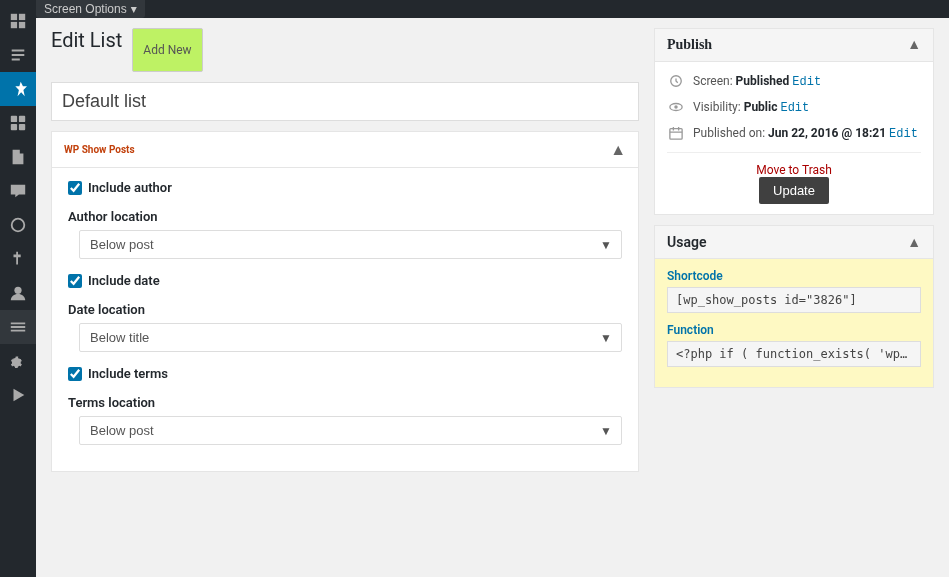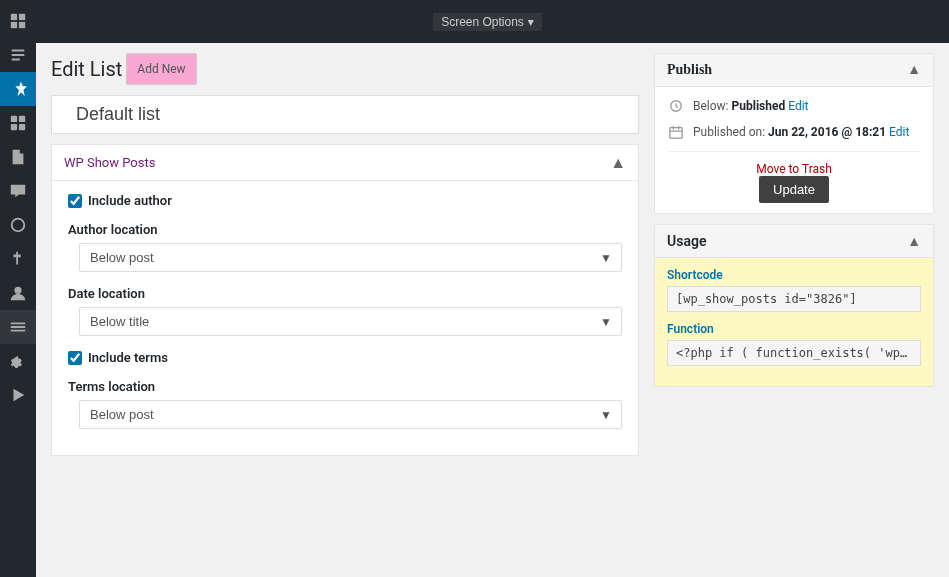--- a/index.html
+++ b/index.html
@@ -9,41 +9,41 @@
     .wp-admin { display: flex; height: 577px; width: 949px; overflow: hidden; }
 
     
     .sidebar { width: 36px; background: #23282d; flex-shrink: 0; display: flex; flex-direction: column; align-items: center; padding-top: 4px; }
     .sidebar-icon { width: 36px; height: 34px; display: flex; align-items: center; justify-content: center; color: #999; cursor: pointer; position: relative; }
     .sidebar-icon.active { background: #0073aa; color: #fff; }
     .sidebar-icon svg { width: 18px; height: 18px; fill: currentColor; }
 
     
     .main-area { flex: 1; display: flex; flex-direction: column; overflow: hidden; }
-    .top-bar { height: 43px; background: #23282d; display: flex; justify-content: center; align-items: center; padding-right: 10px; }
+    .top-bar { height: 18px; background: #23282d; display: flex; justify-content: flex-start; align-items: center; padding-right: 10px; }
     .screen-options-btn { background: #32373c; border: none; color: #ccc; font-size: 12px; padding: 2px 8px; cursor: pointer; border-radius: 0 0 3px 3px; display: flex; align-items: center; gap: 4px; }
 
     
     .content-area { flex: 1; overflow-y: auto; display: flex; flex-direction: row; gap: 0; padding: 10px 15px 10px 15px; }
 
     
     .main-col { flex: 1; margin-right: 15px; }
 
     
-    .page-header { display: flex; align-items: center; gap: 4px; margin-bottom: 10px; }
+    .page-header { display: flex; gap: 10px; margin-bottom: 10px; }
     .page-title { font-size: 20px; font-weight: 400; color: #23282d; }
-    .add-new-btn { background: #f9a8d4; border: 1px solid #ccc; color: #555; padding: 4px 10px; font-size: 12px; cursor: pointer; border-radius: 2px; text-decoration: none; display: inline-block; line-height: 22px; }
-
-    
-    .title-input { width: 100%; padding: 8px 24px; font-size: 18px; border: 1px solid #ddd; background: #fff; color: #444; outline: none; margin-bottom: 10px; }
+    .add-new-btn { background: #bef264; border: 1px solid #ccc; color: #555; padding: 10px 10px; font-size: 12px; cursor: pointer; border-radius: 2px; text-decoration: none; display: inline-block; line-height: 22px; }
+
+    
+    .title-input { width: 100%; padding: 8px 10px; font-size: 18px; border: 1px solid #ddd; background: #fff; color: #444; outline: none; margin-bottom: 10px; }
 
     
     .metabox { background: #fff; border: 1px solid #e5e5e5; margin-bottom: 10px; }
     .metabox-header { background: #fff; border-bottom: 1px solid #e5e5e5; padding: 8px 12px; display: flex; justify-content: space-between; align-items: center; cursor: pointer; }
-    .metabox-title { font-size: 13px; font-weight: 400; color: #701a75; }
+    .metabox-title { font-size: 10px; font-weight: 700; color: #c2410c; }
     .metabox-toggle { color: #666; font-size: 16px; }
     .metabox-body { padding: 12px 16px; }
 
     
     .form-row { margin-bottom: 14px; }
     .checkbox-label { display: flex; align-items: center; gap: 6px; font-weight: 600; color: #23282d; cursor: pointer; }
     .checkbox-label input[type="checkbox"] { width: 14px; height: 14px; accent-color: #0073aa; }
     .field-label { font-weight: 600; color: #23282d; margin-bottom: 6px; margin-top: 10px; display: block; }
     .select-wrapper { position: relative; margin-left: 11px; }
     .select-wrapper select { width: 100%; padding: 6px 28px 6px 10px; border: 1px solid #ddd; background: #fff; color: #555; appearance: none; -webkit-appearance: none; font-size: 13px; cursor: pointer; outline: none; border-radius: 2px; }
@@ -54,21 +54,21 @@
 
     
     .publish-box { background: #fff; border: 1px solid #e5e5e5; margin-bottom: 10px; }
     .publish-header { background: #f5f5f5; border-bottom: 1px solid #e5e5e5; padding: 8px 12px; display: flex; justify-content: space-between; align-items: center; font-family: Liberation Serif, serif; }
     .publish-title { font-size: 14px; font-weight: 600; color: #23282d; }
     .publish-body { padding: 10px 12px; }
     .publish-row { display: flex; align-items: center; gap: 8px; margin-bottom: 8px; font-size: 12px; color: #555; }
     .publish-row .icon { width: 18px; height: 18px; display: flex; align-items: center; justify-content: center; color: #999; flex-shrink: 0; }
     .publish-row .icon svg { width: 14px; height: 14px; fill: currentColor; }
     .publish-row strong { color: #23282d; }
-    .publish-row a { color: #0073aa; text-decoration: none; }
+    .publish-row a { color: #0073aa; text-decoration: none; font-family: Liberation Mono, monospace; }
     .publish-actions { display: flex; justify-content: space-between; align-items: center; margin-top: 10px; border-top: 1px solid #eee; padding-top: 10px; flex-direction: column; }
     .trash-link { color: #a00; text-decoration: none; font-size: 12px; }
     .update-btn { background: #404040; color: #fff; border: none; padding: 6px 14px; font-size: 13px; cursor: pointer; border-radius: 2px; }
 
     
     .usage-box { background: #fef9c3; border: 1px solid #e5e5e5; }
     .usage-header { background: #f5f5f5; border-bottom: 1px solid #e5e5e5; padding: 8px 12px; display: flex; justify-content: space-between; align-items: center; }
     .usage-title { font-size: 14px; font-weight: 600; color: #23282d; }
     .usage-body { padding: 10px 12px; }
     .usage-label { font-size: 12px; font-weight: 600; color: #0073aa; margin-bottom: 4px; }
@@ -191,20 +191,26 @@
               <div class="select-wrapper">
                 <select>
                   <option>Below post</option>
                   <option>Above post</option>
                   <option>Below title</option>
                 </select>
                 <span class="select-arrow">▼</span>
               </div>
             </div>
 
+            <div class="form-row">
+              <label class="checkbox-label">
+                <input type="checkbox" checked="" style="">
+                <span>Include date</span>
+              </label>
+            </div>
 
             <div class="form-row">
               <span class="field-label">Date location</span>
               <div class="select-wrapper">
                 <select>
                   <option>Below title</option>
                   <option>Above title</option>
                   <option>Below post</option>
                 </select>
                 <span class="select-arrow">▼</span>
@@ -244,26 +250,39 @@
           <div class="publish-body">
 
             <div class="publish-row">
               <span class="icon">
                 <svg viewBox="0 0 16 16">
                     <circle cx="8" cy="8" r="6" fill="none" stroke="#999" stroke-width="1.5"></circle>
                     <path d="M8 5v3l2 2" stroke="#999" stroke-width="1.5" fill="none"></path>
                   </svg>
               </span>
               <span>
-                <span>Below:</span>
+                <span>Screen:</span>
                 <strong>Published</strong>
                 <a href="#">Edit</a>
               </span>
             </div>
 
+            <div class="publish-row">
+              <span class="icon">
+                <svg viewBox="0 0 16 16">
+                    <ellipse cx="8" cy="8" rx="7" ry="4" fill="none" stroke="#999" stroke-width="1.5"></ellipse>
+                    <circle cx="8" cy="8" r="2" fill="#999"></circle>
+                  </svg>
+              </span>
+              <span>
+                <span>Visibility:</span>
+                <strong>Public</strong>
+                <a href="#">Edit</a>
+              </span>
+            </div>
 
             <div class="publish-row">
               <span class="icon">
                 <svg viewBox="0 0 16 16">
                     <rect x="1" y="3" width="14" height="12" rx="1" fill="none" stroke="#999" stroke-width="1.5"></rect>
                     <path d="M1 7h14M5 1v4M11 1v4" stroke="#999" stroke-width="1.5"></path>
                   </svg>
               </span>
               <span>
                 <span>Published on:</span>

